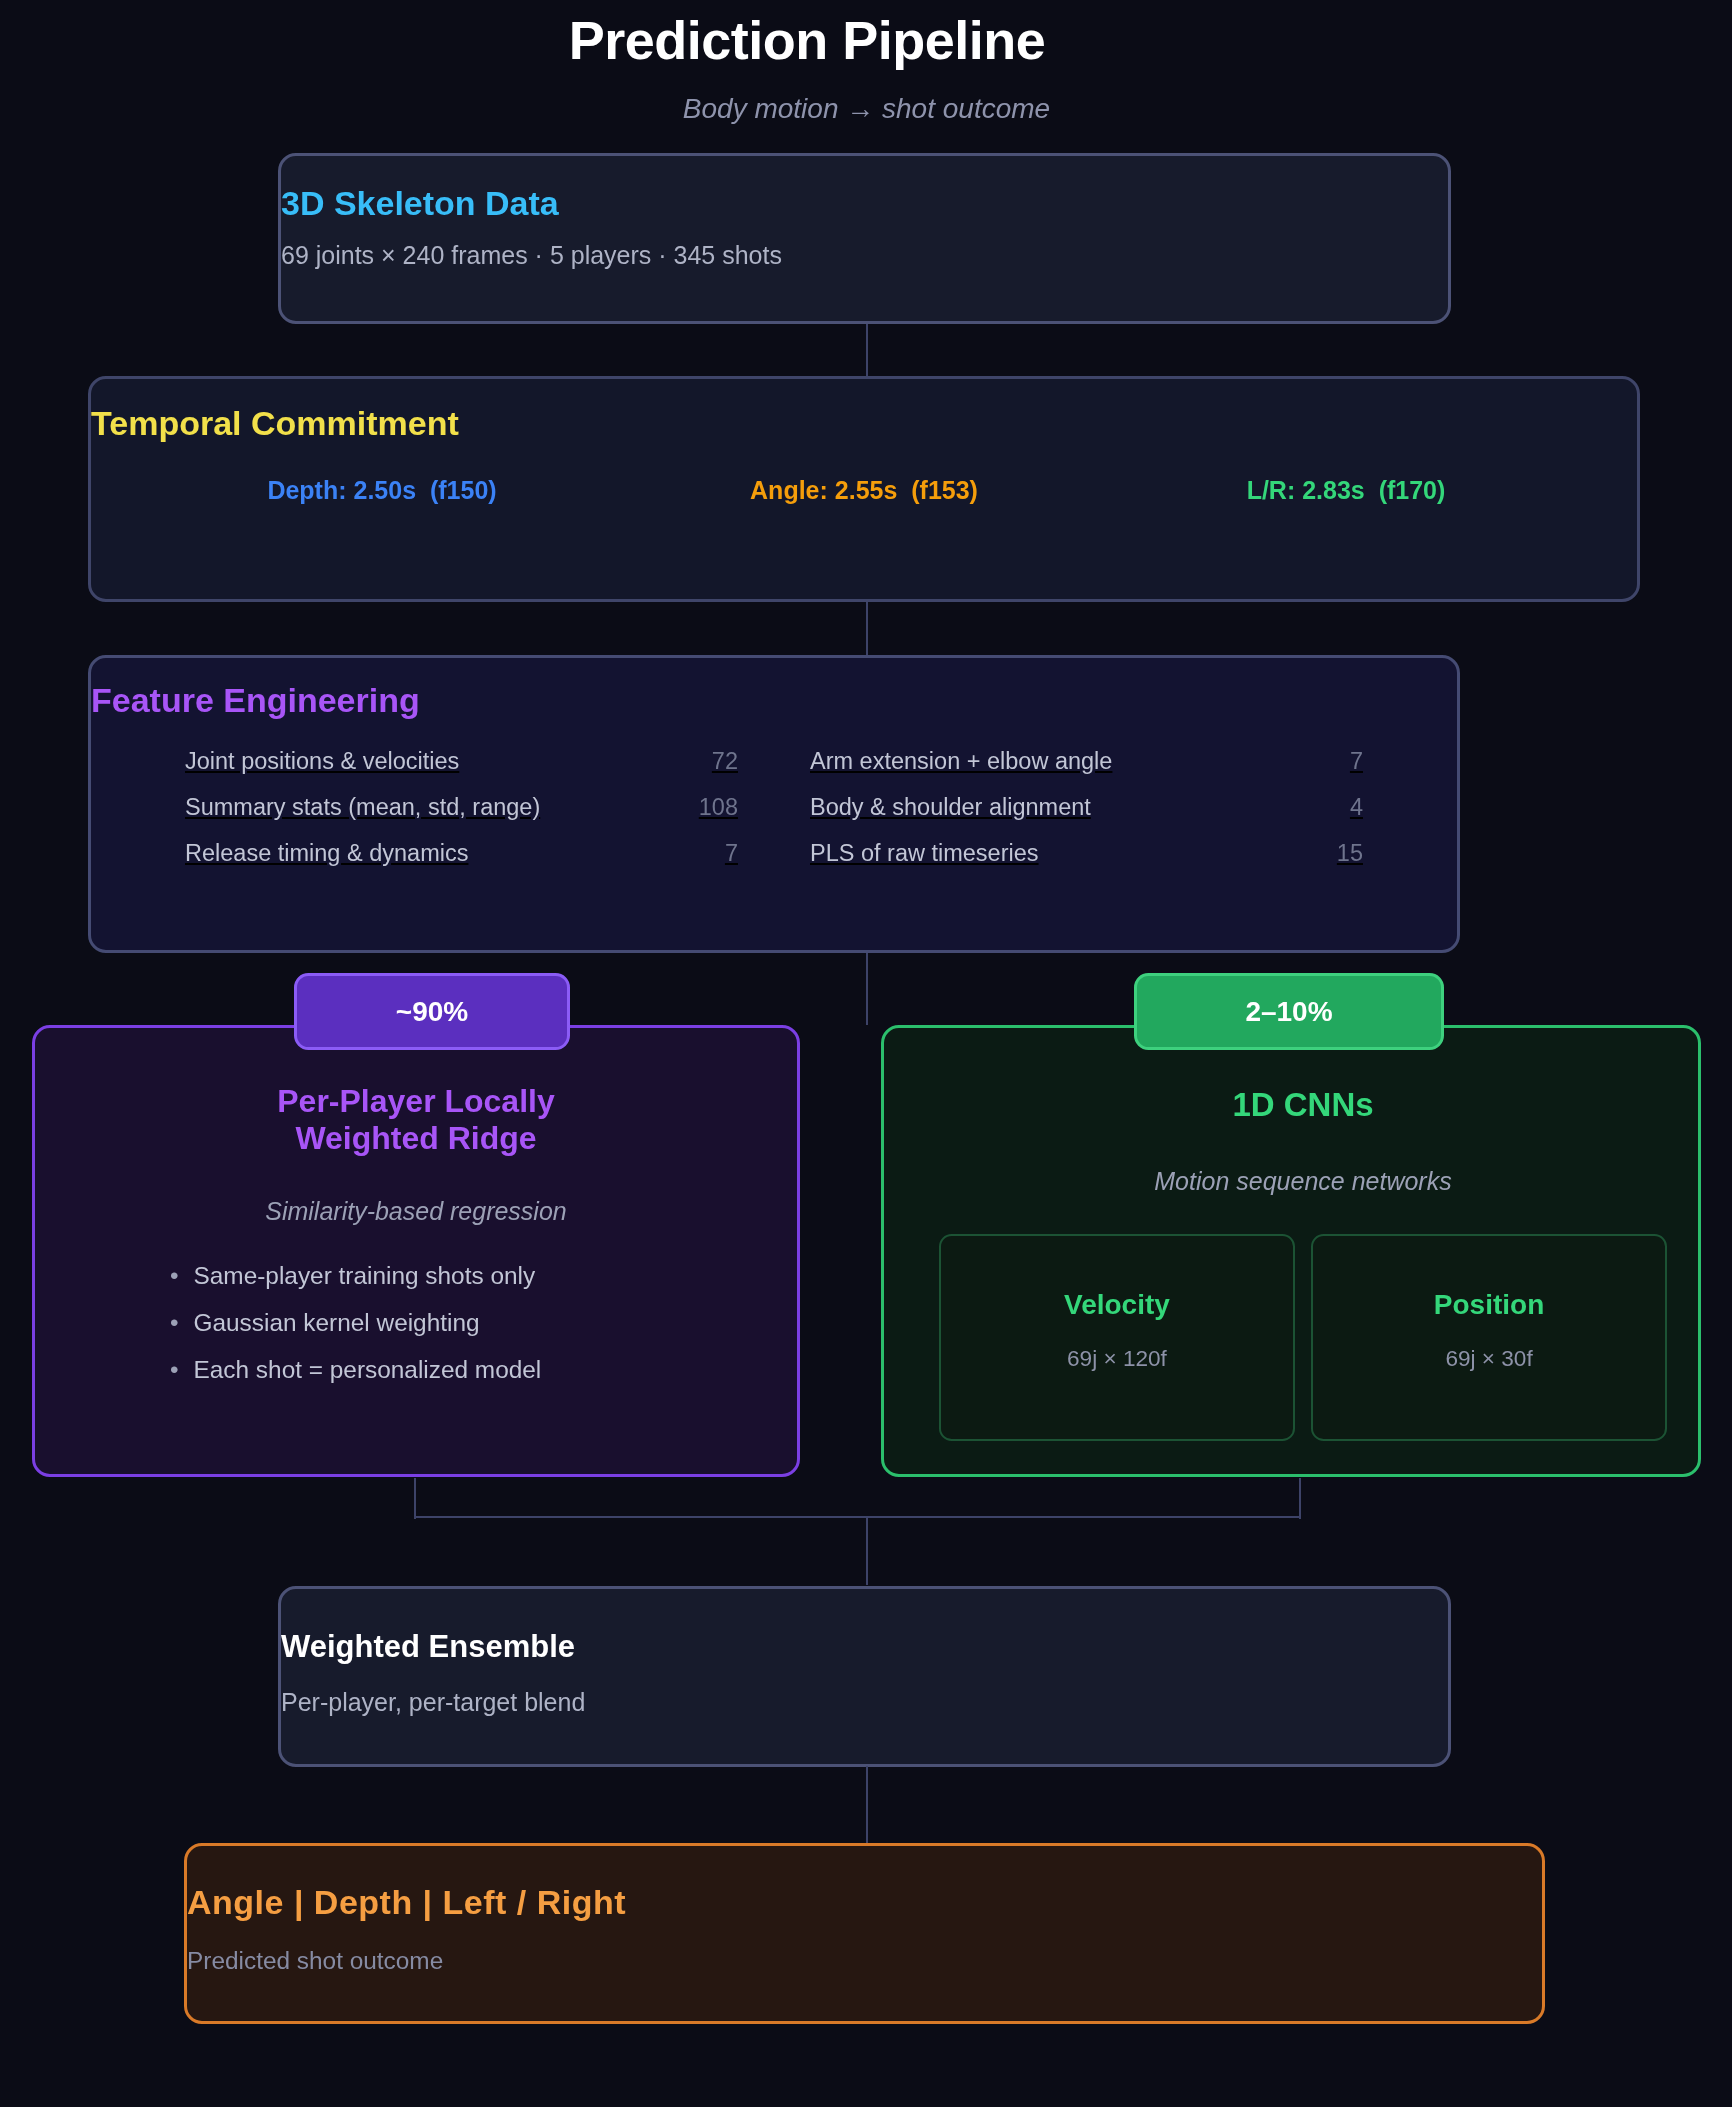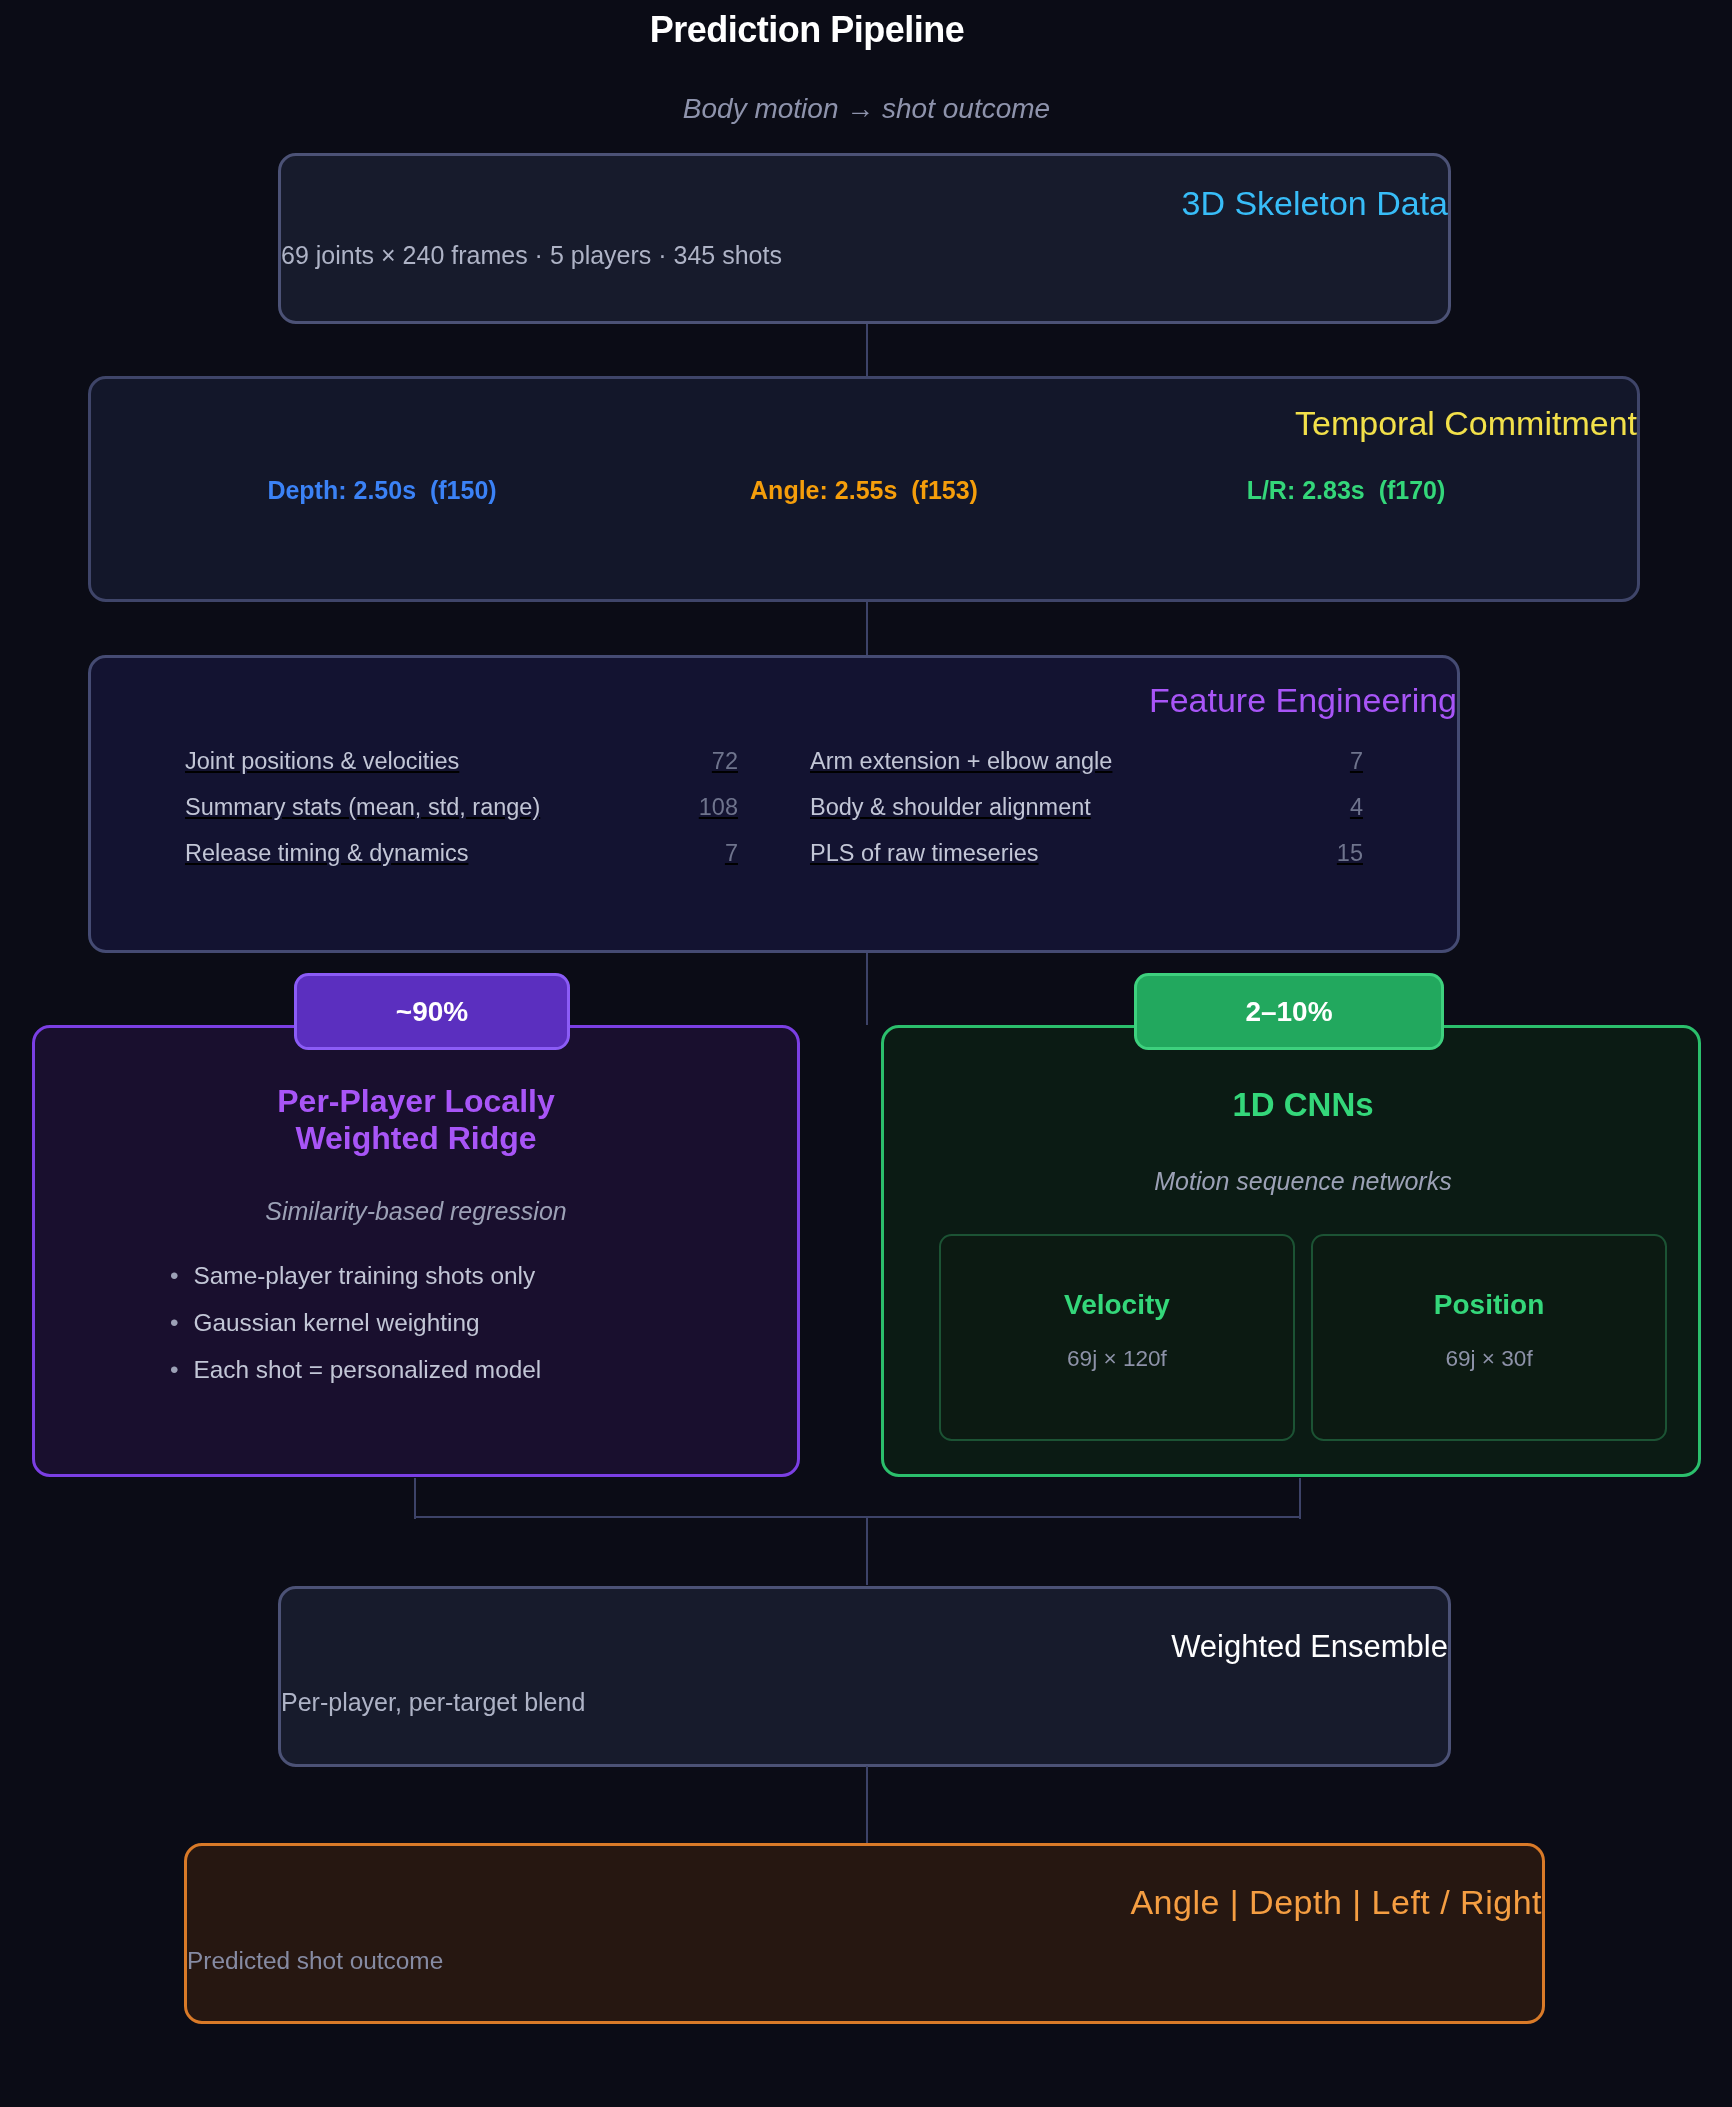--- a/index.html
+++ b/index.html
@@ -18,41 +18,41 @@
     height: 2108px;
     background: #0B0C16;
   }
 
   
   .page-title {
     position: absolute;
     top: 9px; left: 0; width: 1614px;
     text-align: center;
     color: #FFFFFF;
-    font-size: 36px;
+    font-size: 54px;
     font-weight: bold;
     letter-spacing: -0.5px;
   }
   .page-subtitle {
     position: absolute;
     top: 93px; left: 0; width: 1733px;
     text-align: center;
     color: #8E93AC;
     font-size: 28px;
     font-style: italic;
   }
 
   
   .card {
     position: absolute;
     border-radius: 18px;
   }
   .card-title {
-    text-align: right;
-    font-weight: normal;
+    text-align: left;
+    font-weight: bold;
   }
   .card-sub {
     text-align: left;
   }
 
   
   #skeleton-card {
     left: 278px; top: 153px; width: 1173px; height: 171px;
     background: #171B2C;
     border: 3.2px solid #4C5276;

